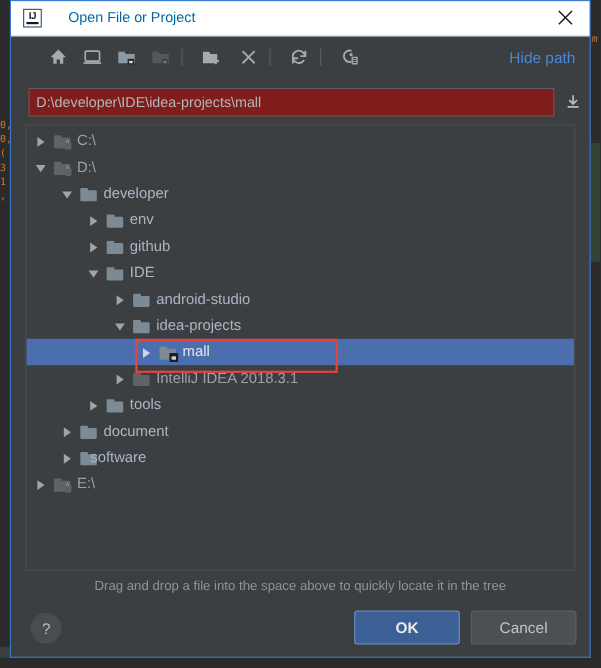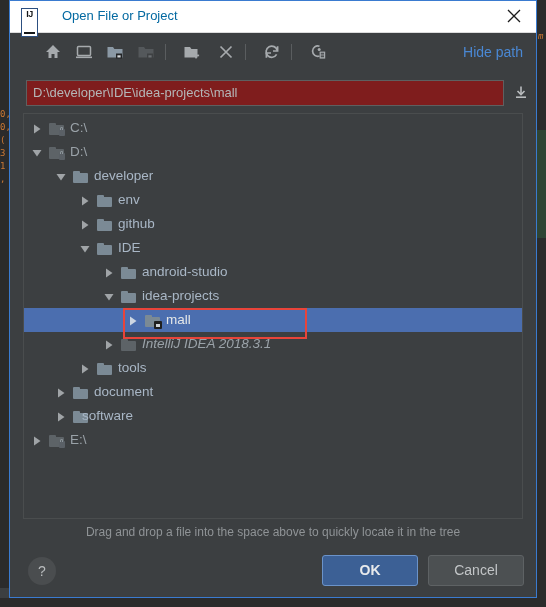--- a/index.html
+++ b/index.html
@@ -60,21 +60,21 @@
   
   #titlebar {
     position: relative;
     height: 31px;
     background: #ffffff;
     border-bottom: 1px solid #dcdcdc;
   }
   #app-icon {
     position: absolute;
     left: 11px; top: 7px;
-    width: 17px; height: 29px;
+    width: 17px; height: 17px;
     background: #ffffff;
     border: 1px solid #2c4f80;
     box-sizing: border-box;
   }
   #app-icon .ij-letters {
     position: absolute; left: 0; right: 0; top: 0px;
     text-align: center;
     font-family: "Liberation Sans", sans-serif;
     font-size: 9px;
     font-weight: bold;
@@ -554,21 +554,21 @@
           </div>
           <div class="ticon" style="left: 121px;">
             <div class="folder">
               <div class="tab"></div>
               <div class="body"></div>
               <div class="badge-module"></div>
             </div>
           </div>
           <div class="tlabel" style="left: 142px;">mall</div>
         </div>
-        <div class="tree-row" style="top: 218px; font-style: italic;">
+        <div class="tree-row" style="top: 218px;">
           <div class="tw" style="left: 80px;">
             <svg width="10" height="10" viewBox="0 0 10 10">
               <path d="M2 0.5 L8.5 5 L2 9.5 Z" fill="#a0a4a7"></path>
             </svg>
           </div>
           <div class="ticon" style="left: 97px;">
             <div class="folder dim">
               <div class="tab"></div>
               <div class="body"></div>
             </div>

